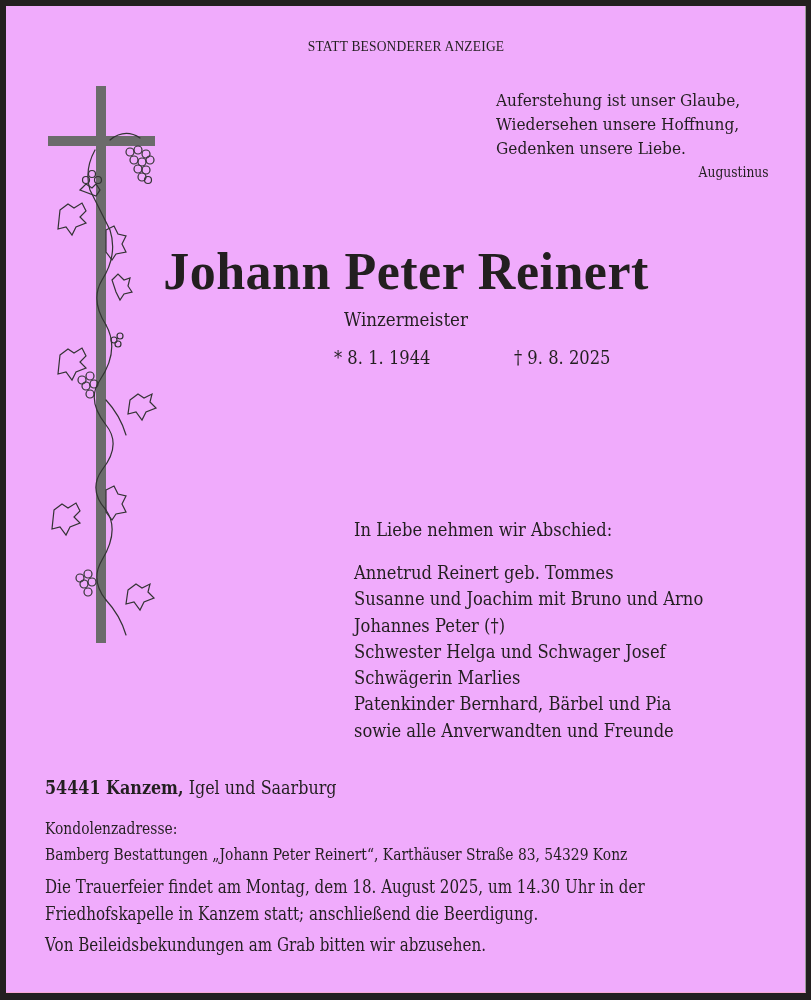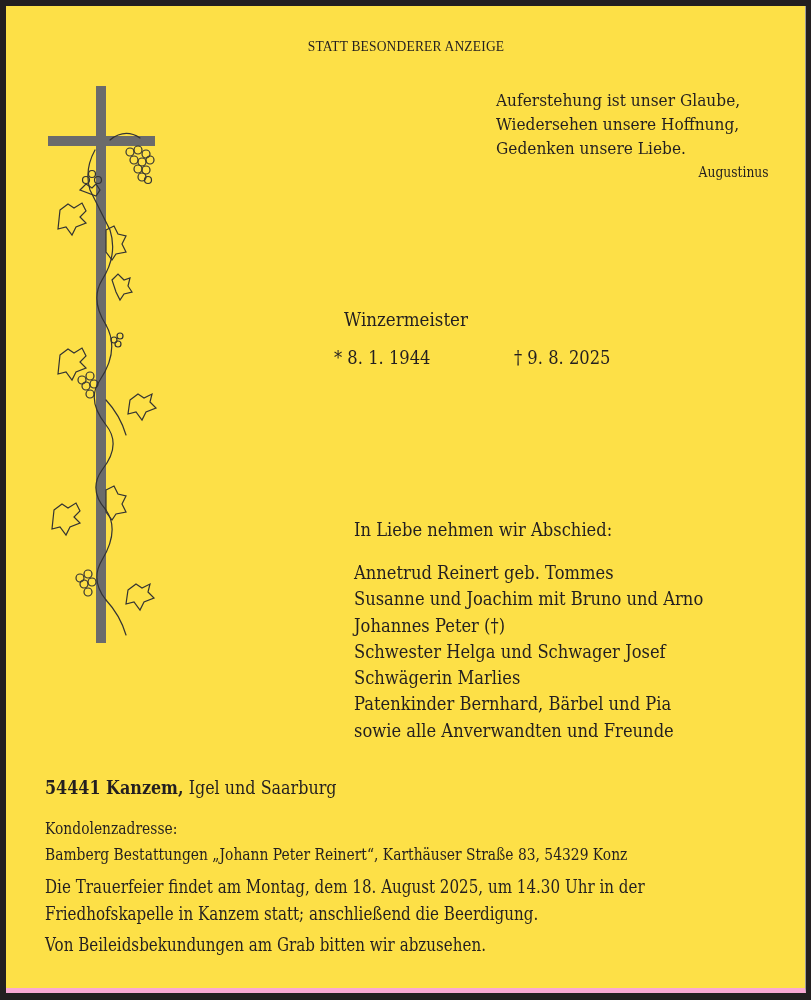--- a/index.html
+++ b/index.html
@@ -8,23 +8,23 @@
       background: #231f20;
       position: relative;
       overflow: hidden;
       font-family: "DejaVu Serif", "Liberation Serif", serif;
       color: #231f20;
     }
     .page {
       position: absolute;
       left: 6px; top: 6px;
       width: 800px; height: 987px;
-      background: #fde047;
+      background: #f0abfc;
       border-right: 1px solid #9a9a9a;
-      border-bottom: 5px solid #f9a8d4;
+      border-bottom: 1px solid #f9a8d4;
       box-sizing: border-box;
     }
     .abs { position: absolute; white-space: nowrap; }
     .header {
       top: 32px; left: 0; width: 800px; text-align: center;
       font-family: "Liberation Serif", serif;
       font-size: 15px; letter-spacing: 0.2px;
       transform: scaleX(0.9);
     }
     .quote { left: 490px; top: 82px; font-size: 17.5px; line-height: 24px; font-family: "DejaVu Serif", serif; transform-origin: left top; transform: scaleX(0.88); }
@@ -117,20 +117,21 @@
     </svg>
   </div>
 
   <div class="abs quote">
     <div>Auferstehung ist unser Glaube,</div>
     <div>Wiedersehen unsere Hoffnung,</div>
     <div>Gedenken unsere Liebe.</div>
   </div>
   <div class="abs quote-author">Augustinus</div>
 
+  <div class="abs name">Johann Peter Reinert</div>
   <div class="abs profession">Winzermeister</div>
   <div class="abs born">* 8. 1. 1944</div>
   <div class="abs died">† 9. 8. 2025</div>
 
 
   <div class="abs farewell">In Liebe nehmen wir Abschied:</div>
 
   <div class="abs mourners">
     <div>Annetrud Reinert geb. Tommes</div>
     <div>Susanne und Joachim mit Bruno und Arno</div>

